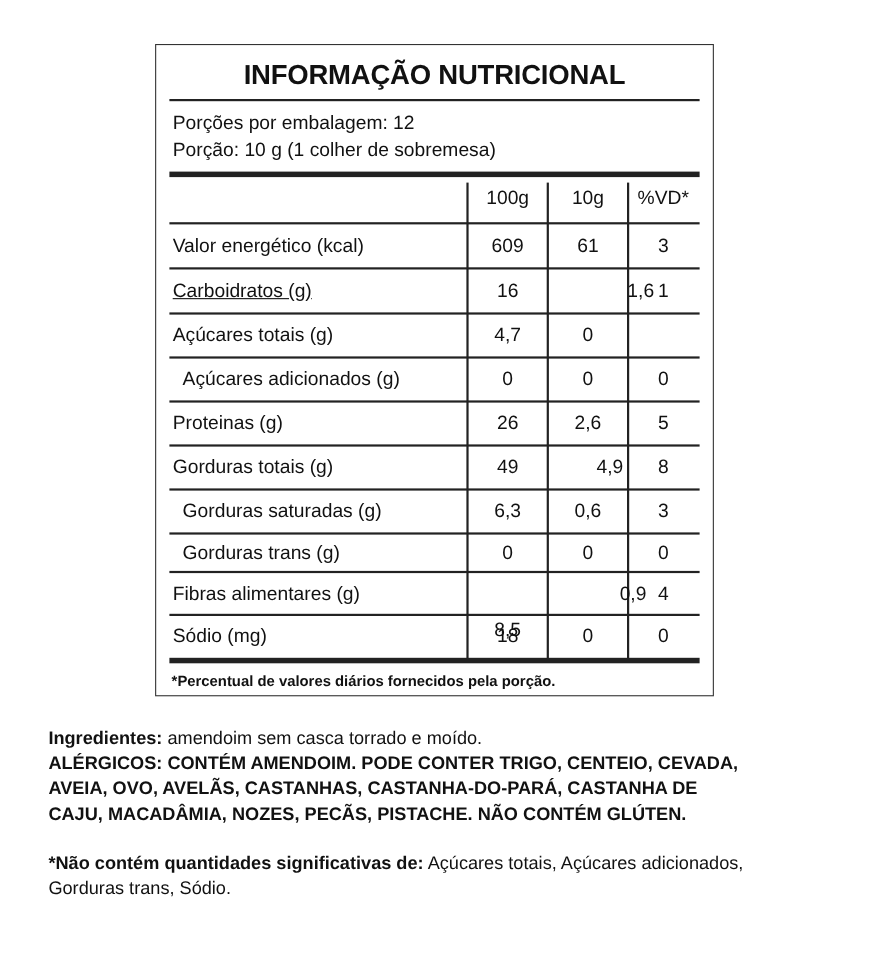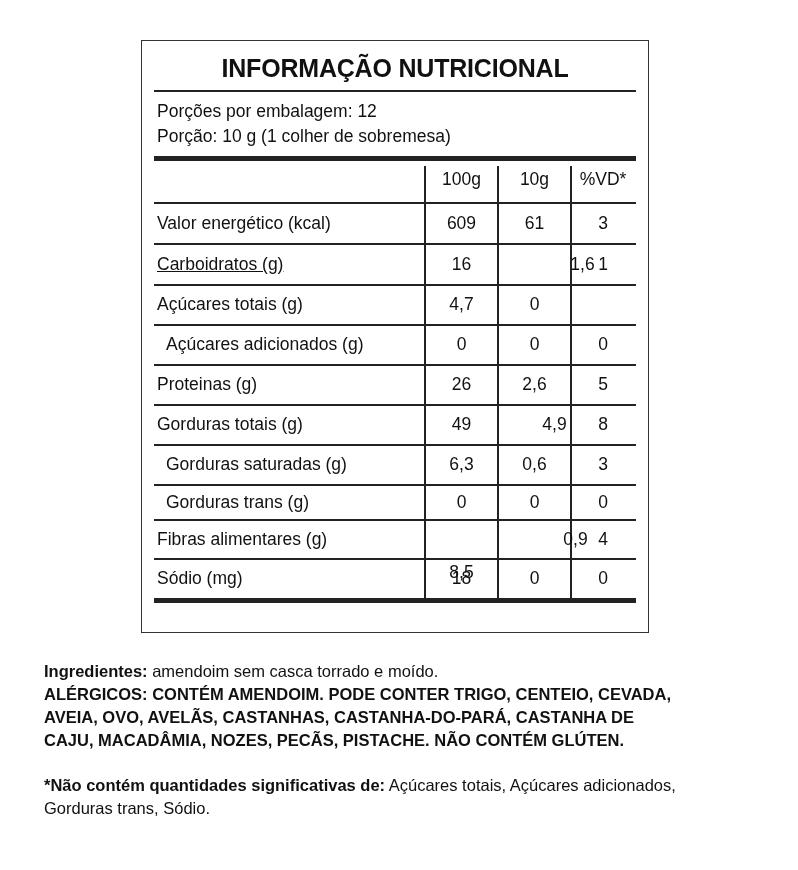--- a/index.html
+++ b/index.html
@@ -107,20 +107,21 @@
       <div class="hline thin" style="top: 517px;"></div>
       <div class="row" style="top: 517px; height: 46px;">
         <div class="lbl" style="left:3px;top:10px;">Sódio (mg)</div>
         <div class="c" style="left:271px;width:73px;top:10px;">18</div>
         <div class="c" style="left:344px;width:73px;top:10px;">0</div>
         <div class="c" style="left:417px;width:64px;top:10px;">0</div>
       </div>
     </div>
 
   <div class="hline thick" style="top:557px;"></div>
+  <div class="foot">*Percentual de valores diários fornecidos pela porção.</div>
 </div>
 
 <div class="info" style="top:660px;">
   <span class="b">Ingredientes:</span><span> amendoim sem casca torrado e moído.</span>
 </div>
 <div class="info b" style="top:683px;">ALÉRGICOS: CONTÉM AMENDOIM. PODE CONTER TRIGO, CENTEIO, CEVADA,</div>
 <div class="info b" style="top:706px;">AVEIA, OVO, AVELÃS, CASTANHAS, CASTANHA-DO-PARÁ, CASTANHA DE</div>
 <div class="info b" style="top:729px;">CAJU, MACADÂMIA, NOZES, PECÃS, PISTACHE. NÃO CONTÉM GLÚTEN.</div>
 
 <div class="info" style="top:774px;">

